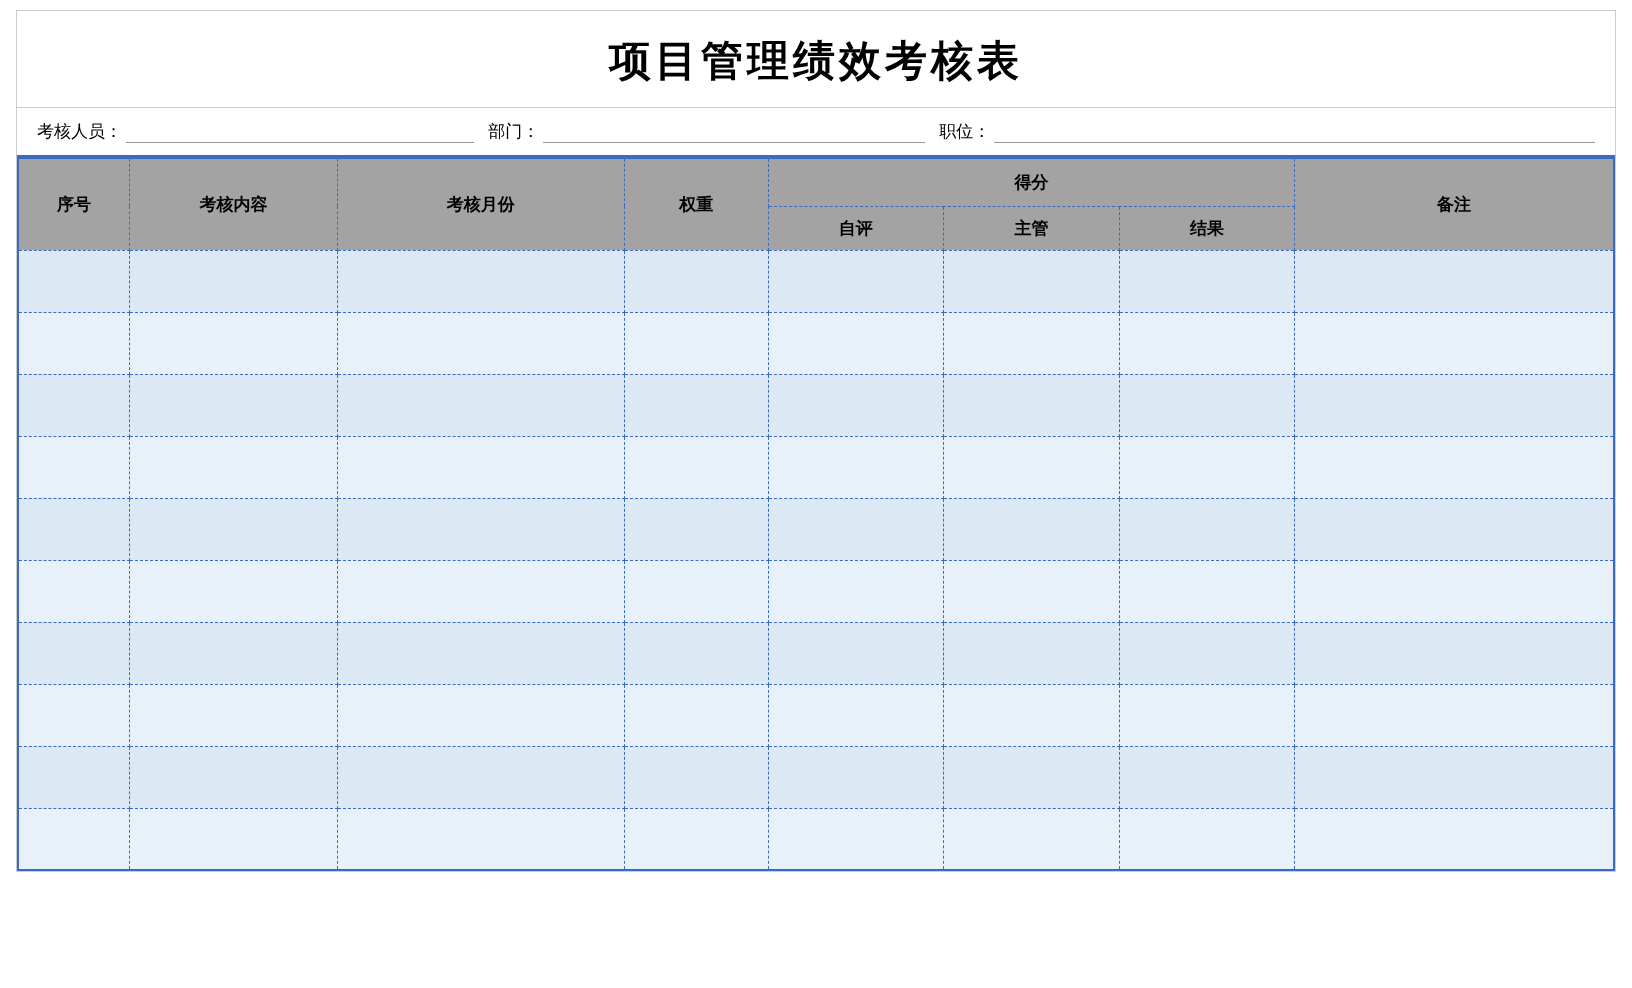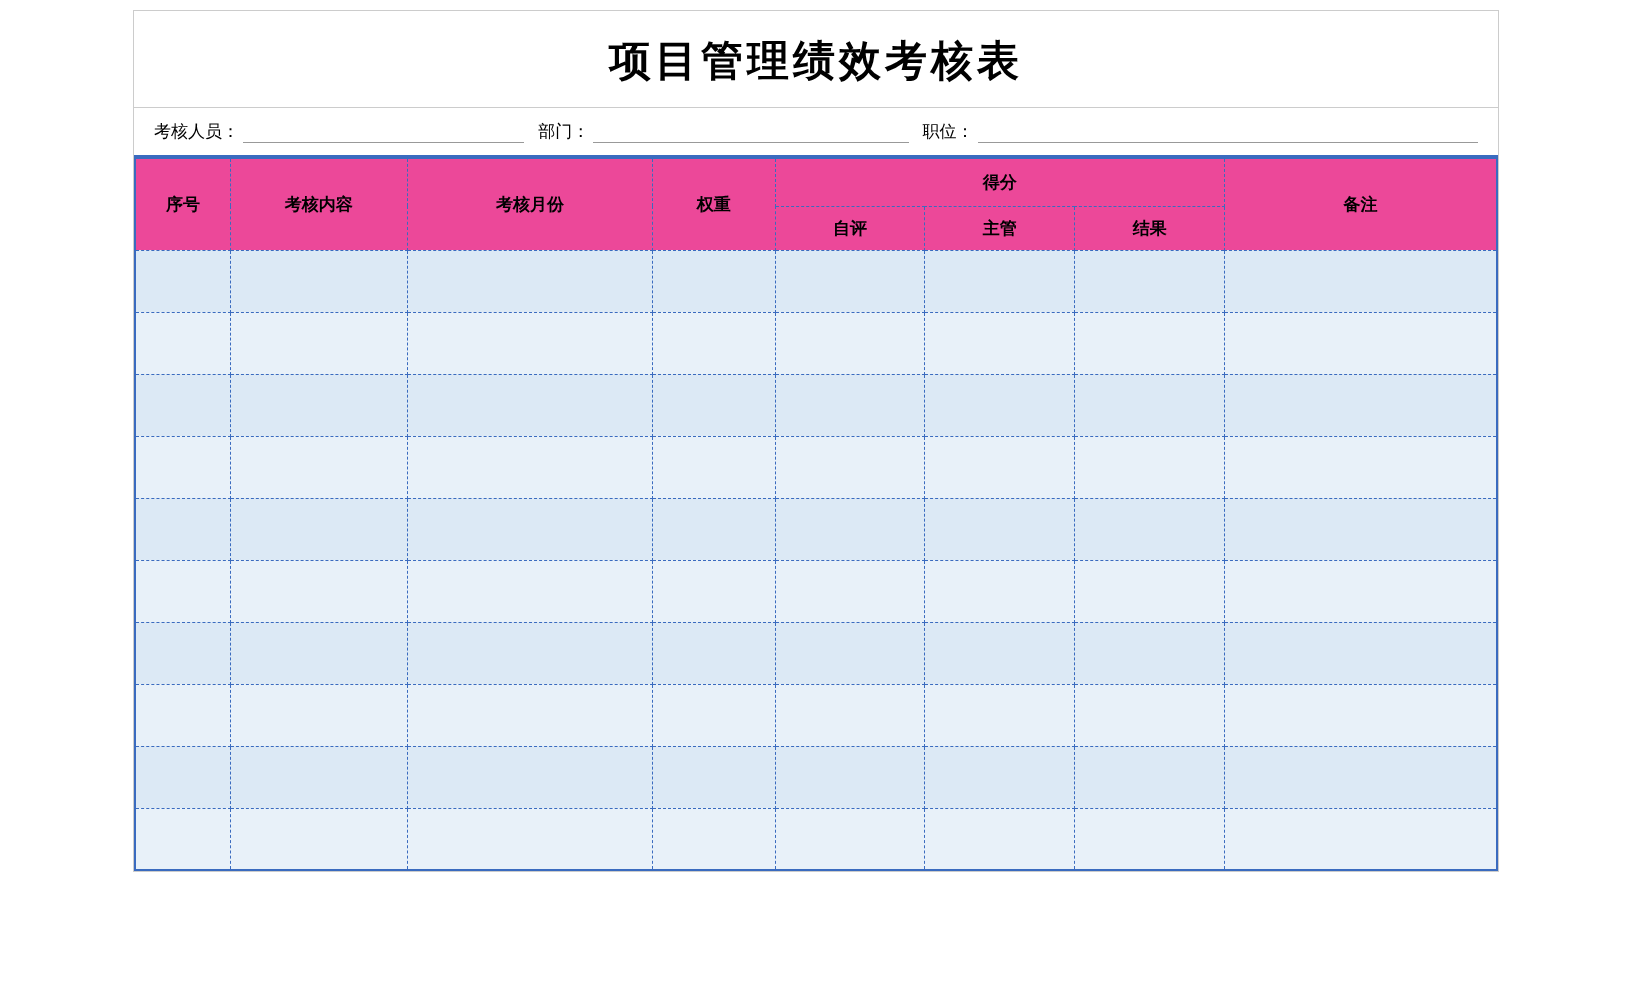--- a/index.html
+++ b/index.html
@@ -13,21 +13,21 @@
       font-family: "Microsoft YaHei", "SimHei", Arial, sans-serif;
       width: 1632px;
       min-height: 988px;
       display: flex;
       align-items: flex-start;
       justify-content: center;
       padding: 10px;
     }
 
     .page-wrapper {
-      width: 1366px;
+      width: 1600px;
       background: #ffffff;
       border: 1px solid #ccc;
     }
 
     .title-row {
       text-align: center;
       padding: 22px 10px 18px 10px;
       border-bottom: 1px solid #ccc;
     }
 
@@ -90,21 +90,21 @@
     
     .main-table {
       border: 2px solid #3a6bbf;
     }
 
     .header-bg {
       background-color: #b8d0e8;
     }
 
     .header-bg th {
-      background-color: #ec4899;
+      background-color: #a3a3a3;
       font-weight: 700;
       font-size: 17px;
       padding: 10px 6px;
     }
 
     .header-row-1 th {
       height: 48px;
     }
 
     .header-row-2 th {

